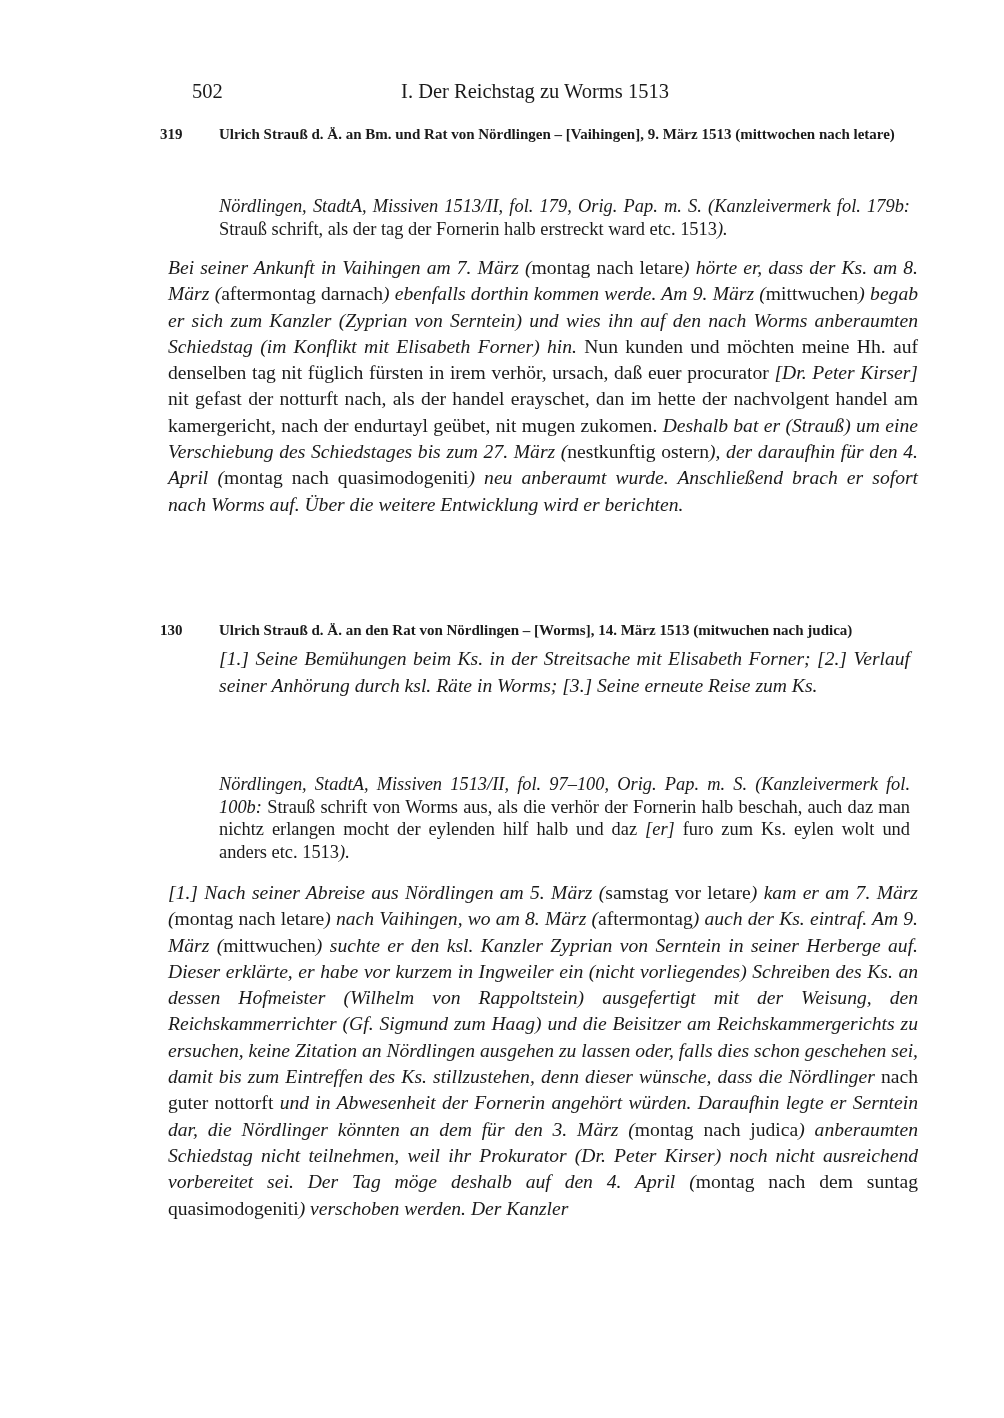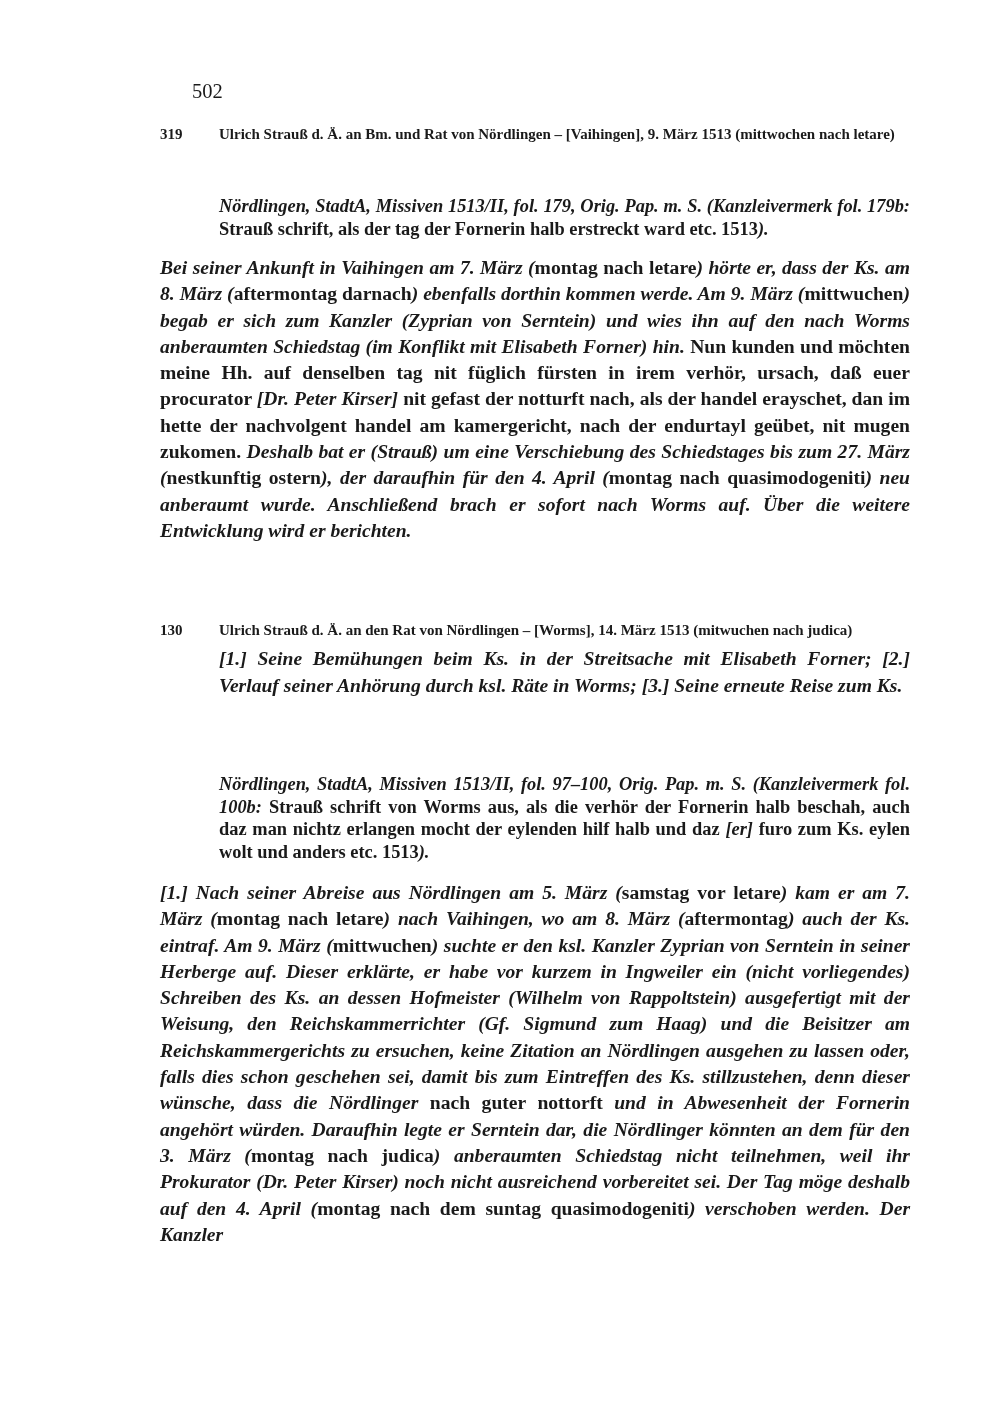--- a/index.html
+++ b/index.html
@@ -5,36 +5,37 @@
   html, body { margin: 0; padding: 0; background: #ffffff; }
   body { width: 1004px; height: 1418px; position: relative; overflow: hidden; color: #1a1a1a;
          font-family: "Liberation Serif", "DejaVu Serif", serif; }
   .page { position: absolute; left: 160px; top: 0; width: 750px; }
   .running-head { position: absolute; top: 80px; left: 0; width: 750px; height: 28px; font-size: 20.5px; }
   .page-number { position: absolute; left: 0; top: 0; margin-left: 32px; }
   .running-title { position: absolute; left: 0; right: 0; text-align: center; top: 0; }
   .doc-heading { position: absolute; left: 0; width: 750px; font-weight: bold; font-size: 15px; line-height: 27px; }
   .doc-heading .num { position: absolute; left: 0; top: 0; }
   .doc-heading .title { margin-left: 59px; display: block; text-align: justify; text-align-last: left; }
-  .block { position: absolute; text-align: justify; font-size: 19.6px; font-weight: bold; }
+  .block { position: absolute; text-align: justify; font-size: 19.6px; }
   .block.indent { left: 59px; width: 691px; }
-  .block.full { left: 0; width: 750px; }
+  .block.full { left: 8px; width: 750px; }
   .source { font-size: 18.4px; line-height: 22.5px; }
   .summary { line-height: 26.8px; }
   .body-text { line-height: 26.3px; }
   .i { font-style: italic; }
   .r { font-style: normal; }
 </style>
 </head>
 <body>
 
 <div class="page">
 
   <div class="running-head">
     <span class="page-number">502</span>
+    <span class="running-title">I. Der Reichstag zu Worms 1513</span>
   </div>
 
   <div class="doc-heading" style="top:121px;">
     <span class="num">319</span>
     <span class="title">Ulrich Strauß d. Ä. an Bm. und Rat von Nördlingen – [Vaihingen], 9. März 1513 (mittwochen nach letare)</span>
   </div>
 
   <div class="block indent source" style="top:195px;"><span class="i">Nördlingen, StadtA, Missiven 1513/II, fol. 179, Orig. Pap. m. S. (Kanzleivermerk fol. 179b: </span><span class="r">Strauß schrift, als der tag der Fornerin halb erstreckt ward etc. 1513</span><span class="i">).</span></div>
 
   <div class="block full body-text" style="top:255px;"><span class="i">Bei seiner Ankunft in Vaihingen am 7. März (</span><span class="r">montag nach letare</span><span class="i">) hörte er, dass der Ks. am 8. März (</span><span class="r">aftermontag darnach</span><span class="i">) ebenfalls dorthin kommen werde. Am 9. März (</span><span class="r">mittwuchen</span><span class="i">) begab er sich zum Kanzler (Zyprian von Serntein) und wies ihn auf den nach Worms anberaumten Schiedstag (im Konflikt mit Elisabeth Forner) hin. </span><span class="r">Nun kunden und möchten meine Hh. auf denselben tag nit füglich fürsten in irem verhör, ursach, daß euer procurator </span><span class="i">[Dr. Peter Kirser]</span><span class="r"> nit gefast der notturft nach, als der handel erayschet, dan im hette der nachvolgent handel am kamergericht, nach der endurtayl geübet, nit mugen zukomen. </span><span class="i">Deshalb bat er (Strauß) um eine Verschiebung des Schiedstages bis zum 27. März (</span><span class="r">nestkunftig ostern</span><span class="i">), der daraufhin für den 4. April (</span><span class="r">montag nach quasimodogeniti</span><span class="i">) neu anberaumt wurde. Anschließend brach er sofort nach Worms auf. Über die weitere Entwicklung wird er berichten.</span></div>

